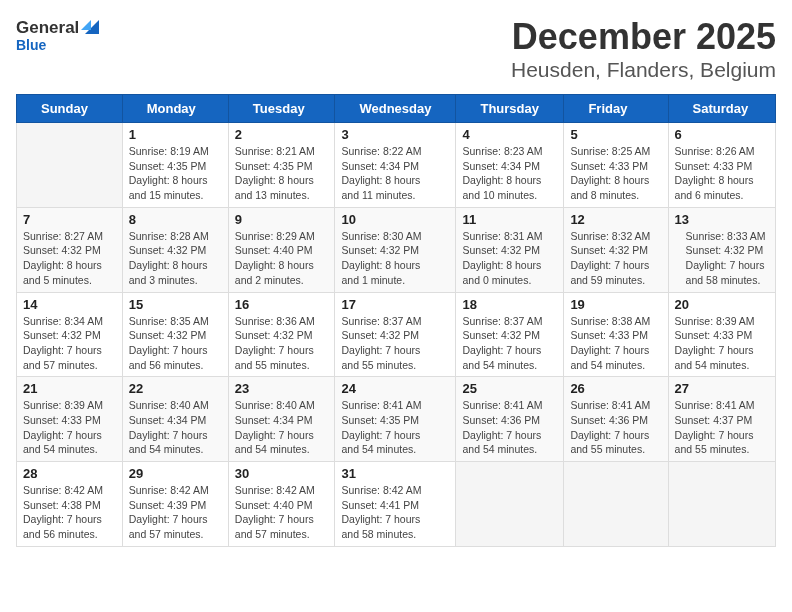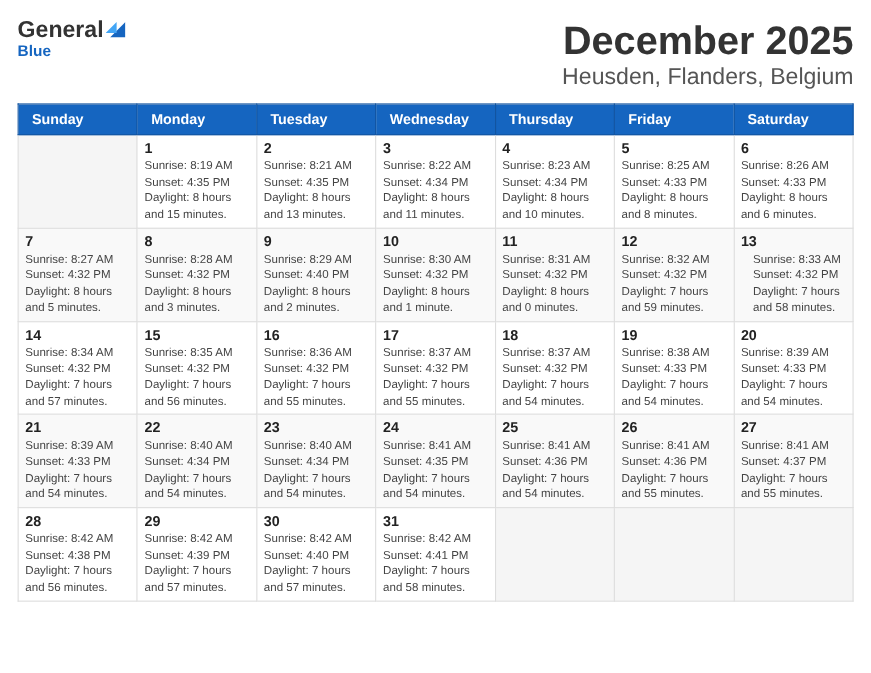--- a/index.html
+++ b/index.html
@@ -15,21 +15,21 @@
       justify-content: space-between;
       align-items: flex-start;
       margin-bottom: 12px;
     }
     .logo {
       display: flex;
       flex-direction: column;
       align-items: flex-start;
     }
     .logo-general {
-      font-size: 21px;
+      font-size: 17px;
       font-weight: bold;
       color: #333;
       line-height: 1;
     }
     .logo-blue {
       font-size: 14px;
       font-weight: bold;
       color: #1565c0;
       line-height: 1;
     }
@@ -51,21 +51,21 @@
     }
     .calendar {
       width: 100%;
       border-collapse: collapse;
       border: 1px solid #ccc;
     }
     .calendar th {
       background-color: #1565c0;
       color: #fff;
       text-align: left;
-      padding: 6px 12px;
+      padding: 6px 24px;
       font-size: 13px;
       font-weight: bold;
       border: 1px solid #1254a0;
     }
     .calendar td {
       vertical-align: top;
       padding: 4px 6px;
       border: 1px solid #ddd;
       width: 108px;
       min-height: 80px;

